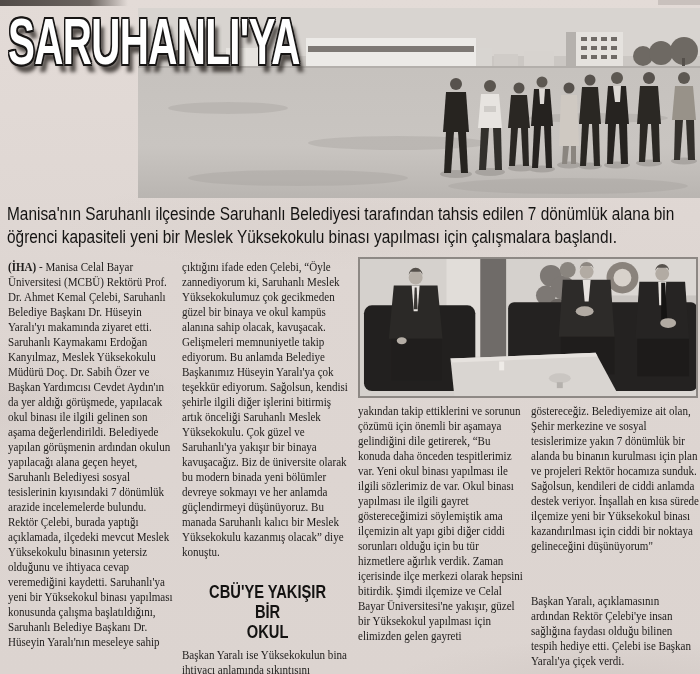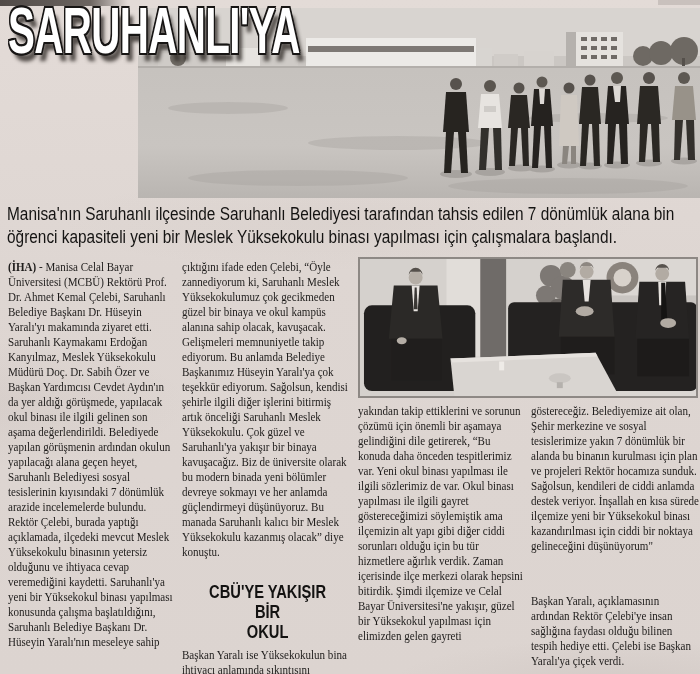--- a/index.html
+++ b/index.html
@@ -12,21 +12,21 @@
       linear-gradient(180deg,#e3dbd7 0%, #ded6d2 40%, #dcd4d0 100%);
     font-family:"Liberation Serif", serif;color:#1e1c1b;
   }
   .top-strip{position:absolute;left:0;top:0;width:128px;height:6px;
     background:linear-gradient(90deg,#514b48 0%,#6b6460 70%,rgba(107,100,96,0) 100%);}
   .top-strip-r{position:absolute;right:0;top:0;width:42px;height:5px;background:#b4aca8;opacity:.55;}
 
   .photo-field{position:absolute;left:138px;top:8px;width:562px;height:190px;}
   .photo-meeting{position:absolute;left:358px;top:257px;width:340px;height:141px;border:1px solid #8d8884;box-sizing:border-box;background:#d5d1cd;}
 
-  .headline{position:absolute;left:8px;top:0;z-index:5;line-height:63px;
+  .headline{position:absolute;left:8px;top:11px;z-index:5;line-height:63px;
     font-family:"Liberation Sans", sans-serif;font-weight:700;font-size:64px;
     color:#ffffff;letter-spacing:-1px;white-space:nowrap;}
   .headline .hl{display:inline-block;transform:scaleX(0.63);transform-origin:0 0;
     text-shadow:
       -2px -2px 0 #171514, 2px -2px 0 #171514, -2px 2px 0 #171514, 2px 2px 0 #171514,
       -2px 0 0 #171514, 2px 0 0 #171514, 0 -2px 0 #171514, 0 2px 0 #171514,
       7px 8px 5px rgba(48,42,39,.8);}
   .headline div{height:63px;}
 
   .deck{position:absolute;left:7px;top:203px;z-index:4;

